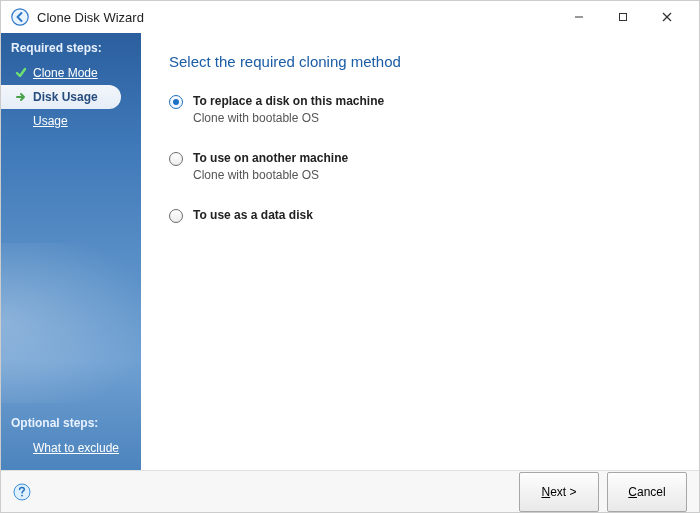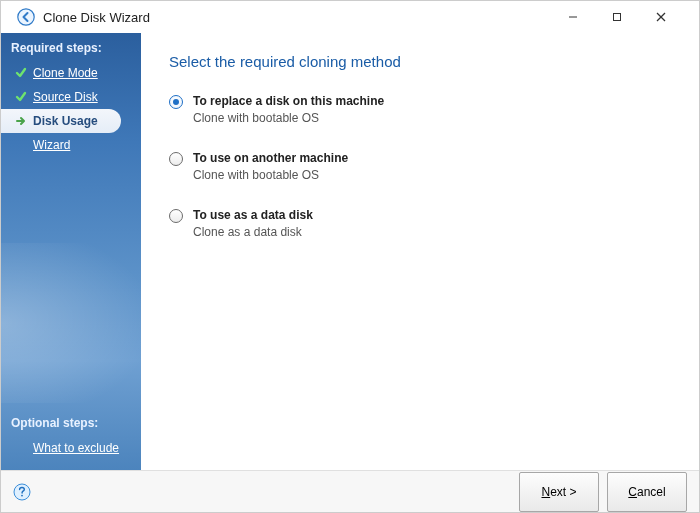--- a/index.html
+++ b/index.html
@@ -1,18 +1,18 @@
 <!DOCTYPE html>
 <html><head>
   <meta charset="utf-8">
   <style>
     * { margin: 0; padding: 0; box-sizing: border-box; }
     html, body { width: 700px; height: 513px; font-family: 'Segoe UI', Tahoma, sans-serif; font-size: 12px; overflow: hidden; background: #fff; }
     .window { width: 700px; height: 513px; border: 1px solid #ccc; display: flex; flex-direction: column; background: #fff; }
-    .titlebar { height: 32px; display: flex; align-items: center; padding: 0 16px; background: #fff; }
+    .titlebar { height: 32px; display: flex; align-items: center; padding: 0 10px; background: #fff; }
     .titlebar-icon { width: 18px; height: 18px; margin-right: 8px; display: flex; align-items: center; justify-content: center; }
     .titlebar-title { flex: 1; font-size: 13px; color: #222; }
     .win-controls { display: flex; }
     .win-btn { width: 44px; height: 30px; display: flex; align-items: center; justify-content: center; color: #444; cursor: default; }
     .body { flex: 1; display: flex; min-height: 0; }
     .sidebar { width: 140px; background: linear-gradient(180deg, #2b5f9e 0%, #3f78b8 25%, #5b91c8 55%, #6fa0d2 75%, #4c84bd 100%); color: #fff; display: flex; flex-direction: column; position: relative; }
     .sidebar::after { content: ""; position: absolute; left: 0; right: 0; top: 210px; height: 160px; background: radial-gradient(ellipse 220px 140px at 0% 50%, rgba(255,255,255,0.25), rgba(255,255,255,0) 70%); pointer-events: none; }
     .side-header { font-weight: 600; color: #e8f1ff; padding: 8px 10px 6px 10px; font-size: 12px; }
     .side-list { list-style: none; }
     .side-item { display: flex; align-items: center; gap: 6px; padding: 5px 10px 5px 14px; font-size: 12px; }
@@ -73,38 +73,30 @@
       <div class="side-header">Required steps:</div>
       <ul class="side-list">
         <li class="side-item">
           <span class="check-ico">
             <svg width="12" height="12" viewBox="0 0 12 12">
                 <path d="M2 6 L5 9 L10 2" fill="none" stroke="#6ee36e" stroke-width="2.4" stroke-linecap="round" stroke-linejoin="round"></path>
               </svg>
           </span>
           <span class="label">Clone Mode</span>
         </li>
-        <li class="side-item">
-          <span class="check-ico">
-            <svg width="12" height="12" viewBox="0 0 12 12">
-                <path d="M2 6 L5 9 L10 2" fill="none" stroke="#6ee36e" stroke-width="2.4" stroke-linecap="round" stroke-linejoin="round"></path>
-              </svg>
-          </span>
-          <span class="label">Source Disk</span>
-        </li>
         <li class="side-item active">
           <span class="check-ico">
             <svg width="12" height="12" viewBox="0 0 12 12">
                 <path d="M2 6 H8 M6 3 L9 6 L6 9" fill="none" stroke="#4aa34a" stroke-width="2" stroke-linecap="round" stroke-linejoin="round"></path>
               </svg>
           </span>
           <span class="label">Disk Usage</span>
         </li>
         <li class="side-item" style="padding-left:32px;">
-          <span class="label">Wizard</span>
+          <span class="label">Usage</span>
         </li>
       </ul>
       <div class="side-spacer"></div>
       <div class="side-header">Optional steps:</div>
       <ul class="side-list" style="margin-bottom:10px;">
         <li class="side-item" style="padding-left:32px;">
           <span class="label">What to exclude</span>
         </li>
       </ul>
     </div>
@@ -125,21 +117,20 @@
         <div>
           <div class="opt-title">To use on another machine</div>
           <div class="opt-desc">Clone with bootable OS</div>
         </div>
       </div>
 
       <div class="option">
         <div class="radio"></div>
         <div>
           <div class="opt-title">To use as a data disk</div>
-          <div class="opt-desc">Clone as a data disk</div>
         </div>
       </div>
     </div>
   </div>
 
   <div class="footer">
     <span class="help-ico">
       <svg width="18" height="18" viewBox="0 0 18 18">
         <circle cx="9" cy="9" r="8" fill="#dff0ff" stroke="#3b8ed9" stroke-width="1"></circle>
         <path d="M6.6 6.6c0-1.3 1.1-2.1 2.4-2.1 1.2 0 2.3 .7 2.3 1.9 0 .9-.6 1.3-1.3 1.8-.6 .4-.9 .7-.9 1.4v.4" fill="none" stroke="#1f6fbf" stroke-width="1.4" stroke-linecap="round"></path>

